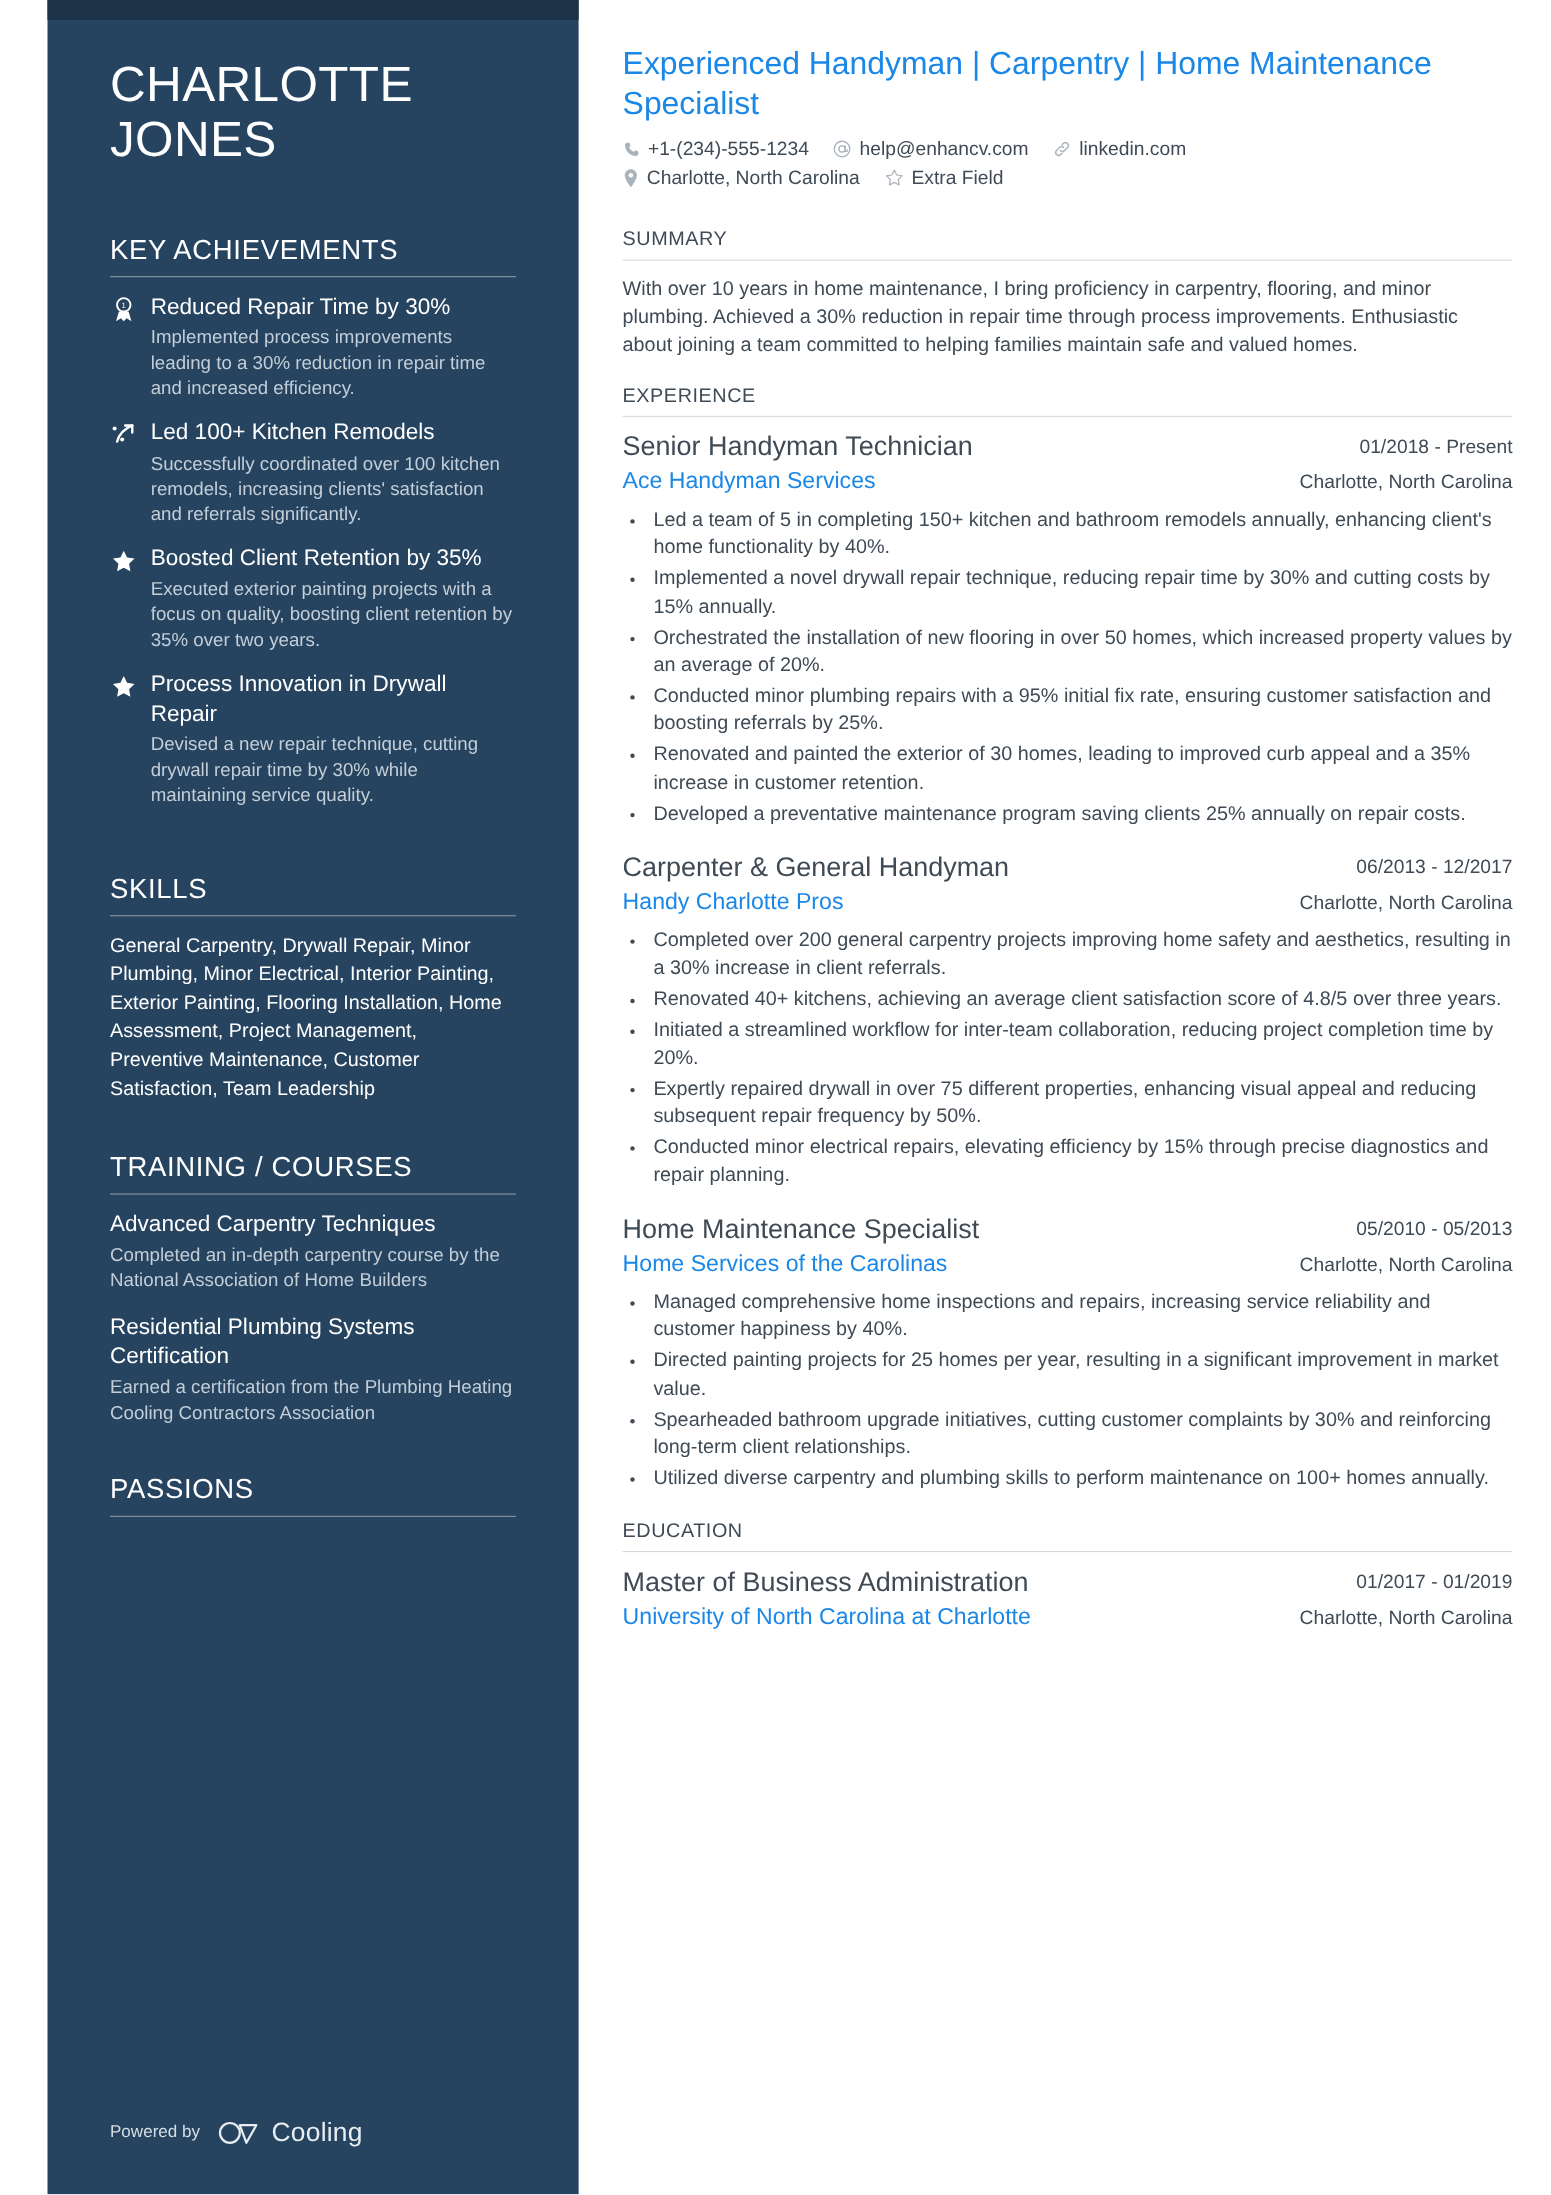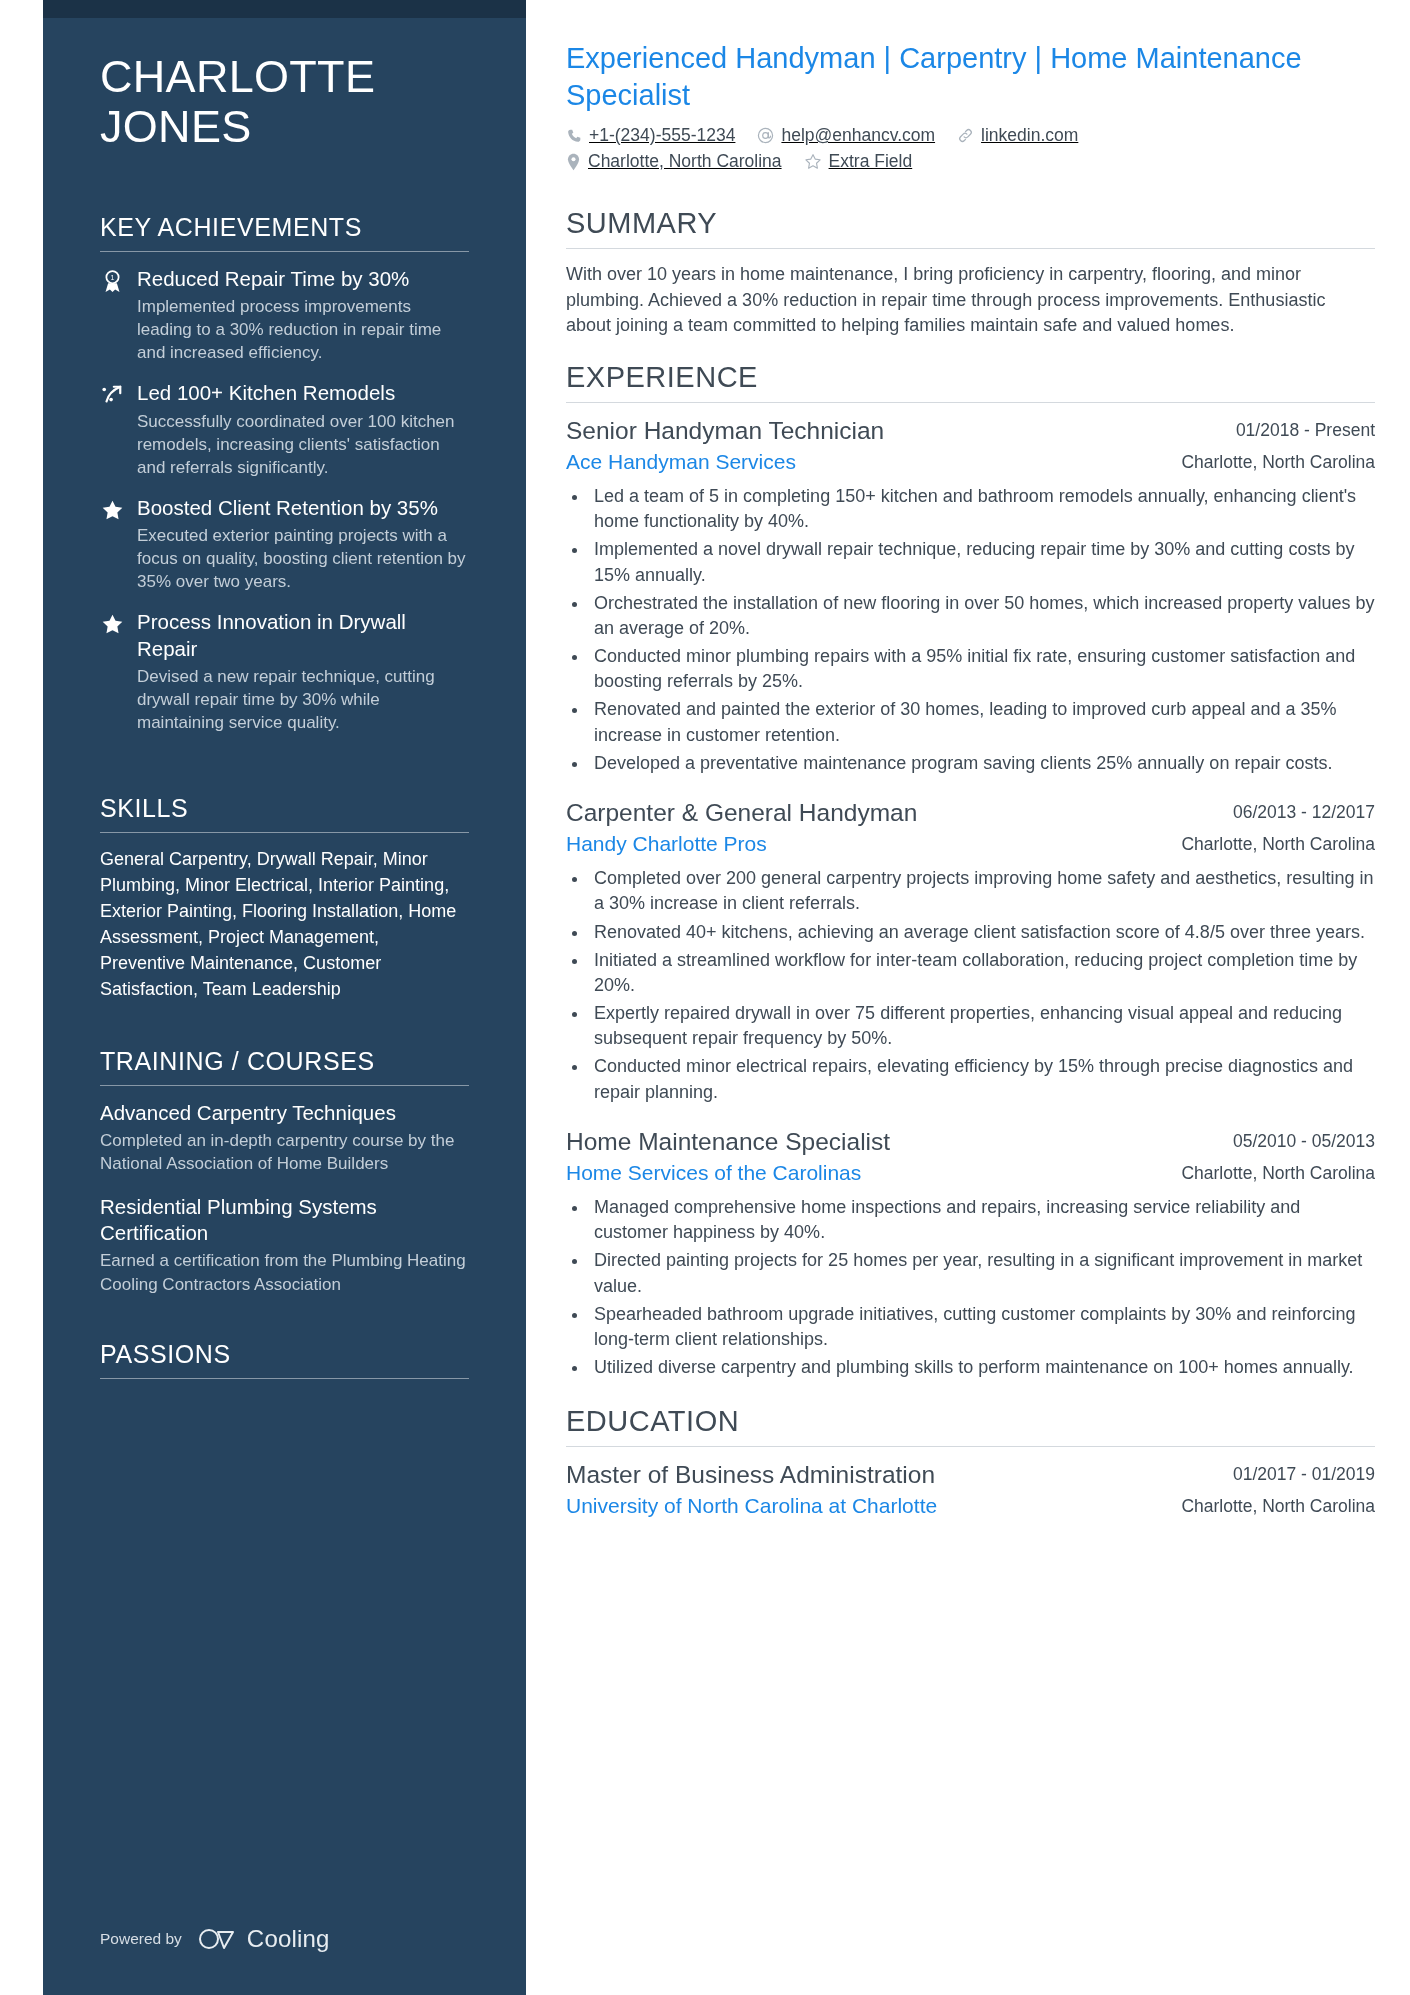--- a/index.html
+++ b/index.html
@@ -168,35 +168,34 @@
     margin-bottom: 11px;
   }
 
   .contact-rows { margin-bottom: 30px; }
   .contact-row {
     display: flex;
     align-items: flex-start;
     flex-wrap: wrap;
     gap: 0 22px;
     margin-bottom: 5px;
-    text-decoration: underline;
   }
   .contact-item {
     display: flex;
     align-items: center;
     gap: 7px;
     font-size: 17.5px;
     color: #3f4a55;
     white-space: nowrap;
   }
   .contact-item svg { display: block; }
 
   .m-section { margin-bottom: 22px; }
   .m-heading {
-    font-size: 29px;
+    font-size: 18px;
     letter-spacing: 0.5px;
     color: #3f4a55;
     font-weight: 400;
     padding-bottom: 8px;
   }
   .m-rule {
     height: 1px;
     background: #d4d9de;
     margin-bottom: 13px;
   }

